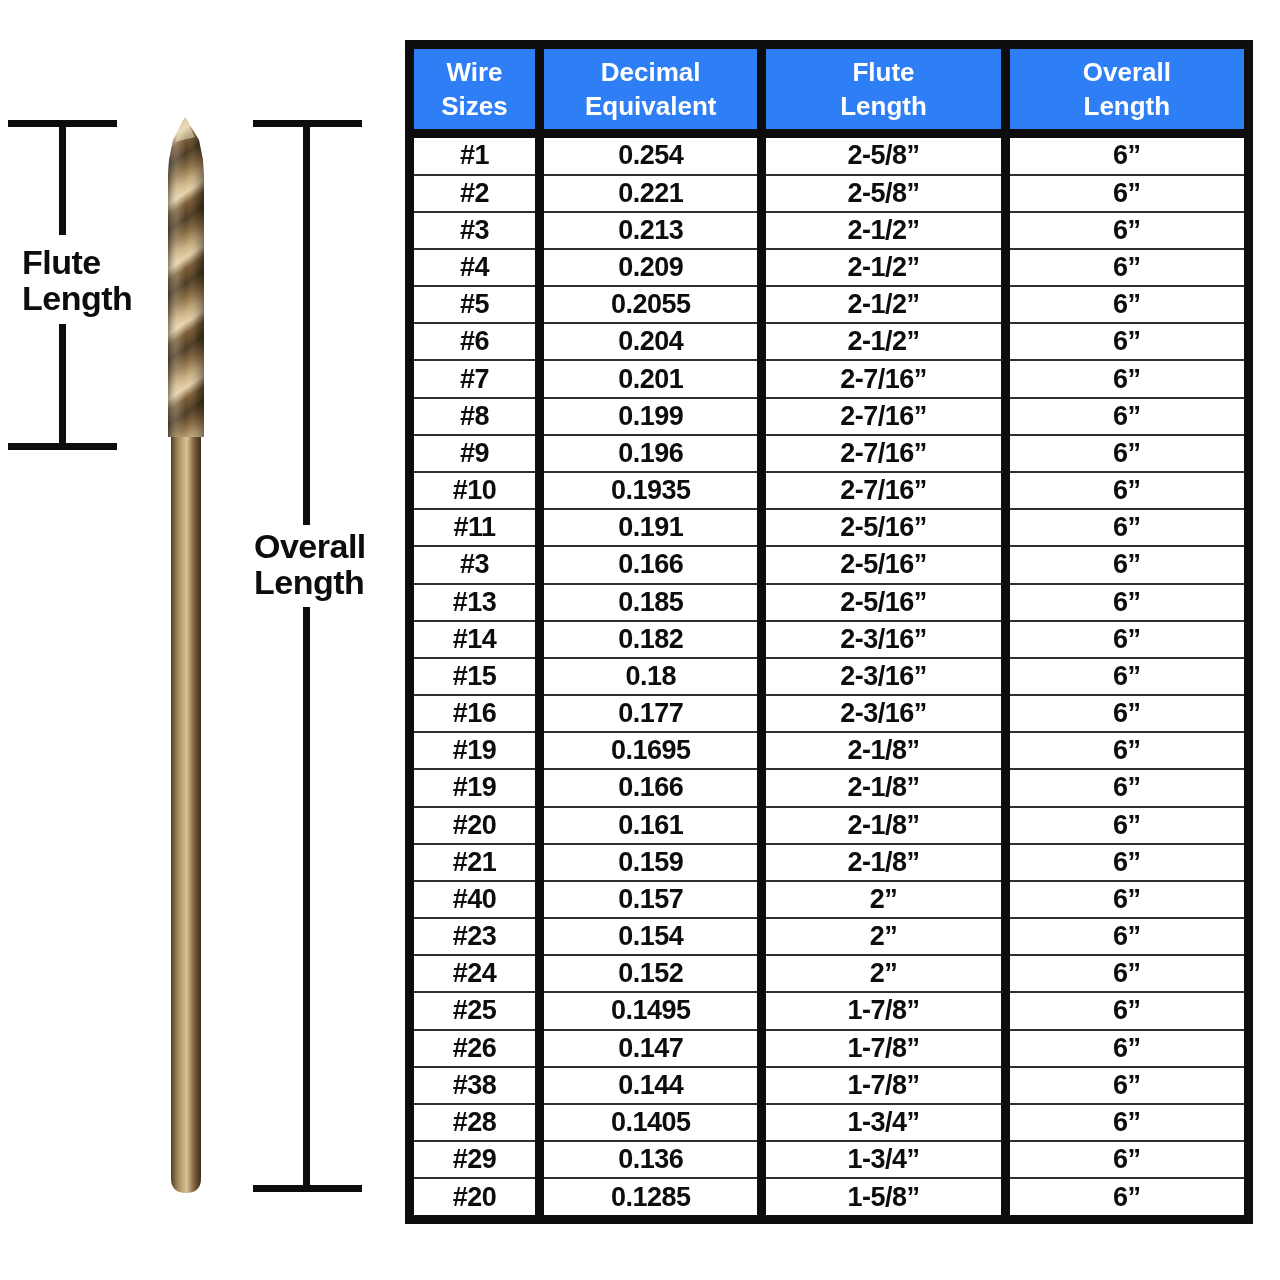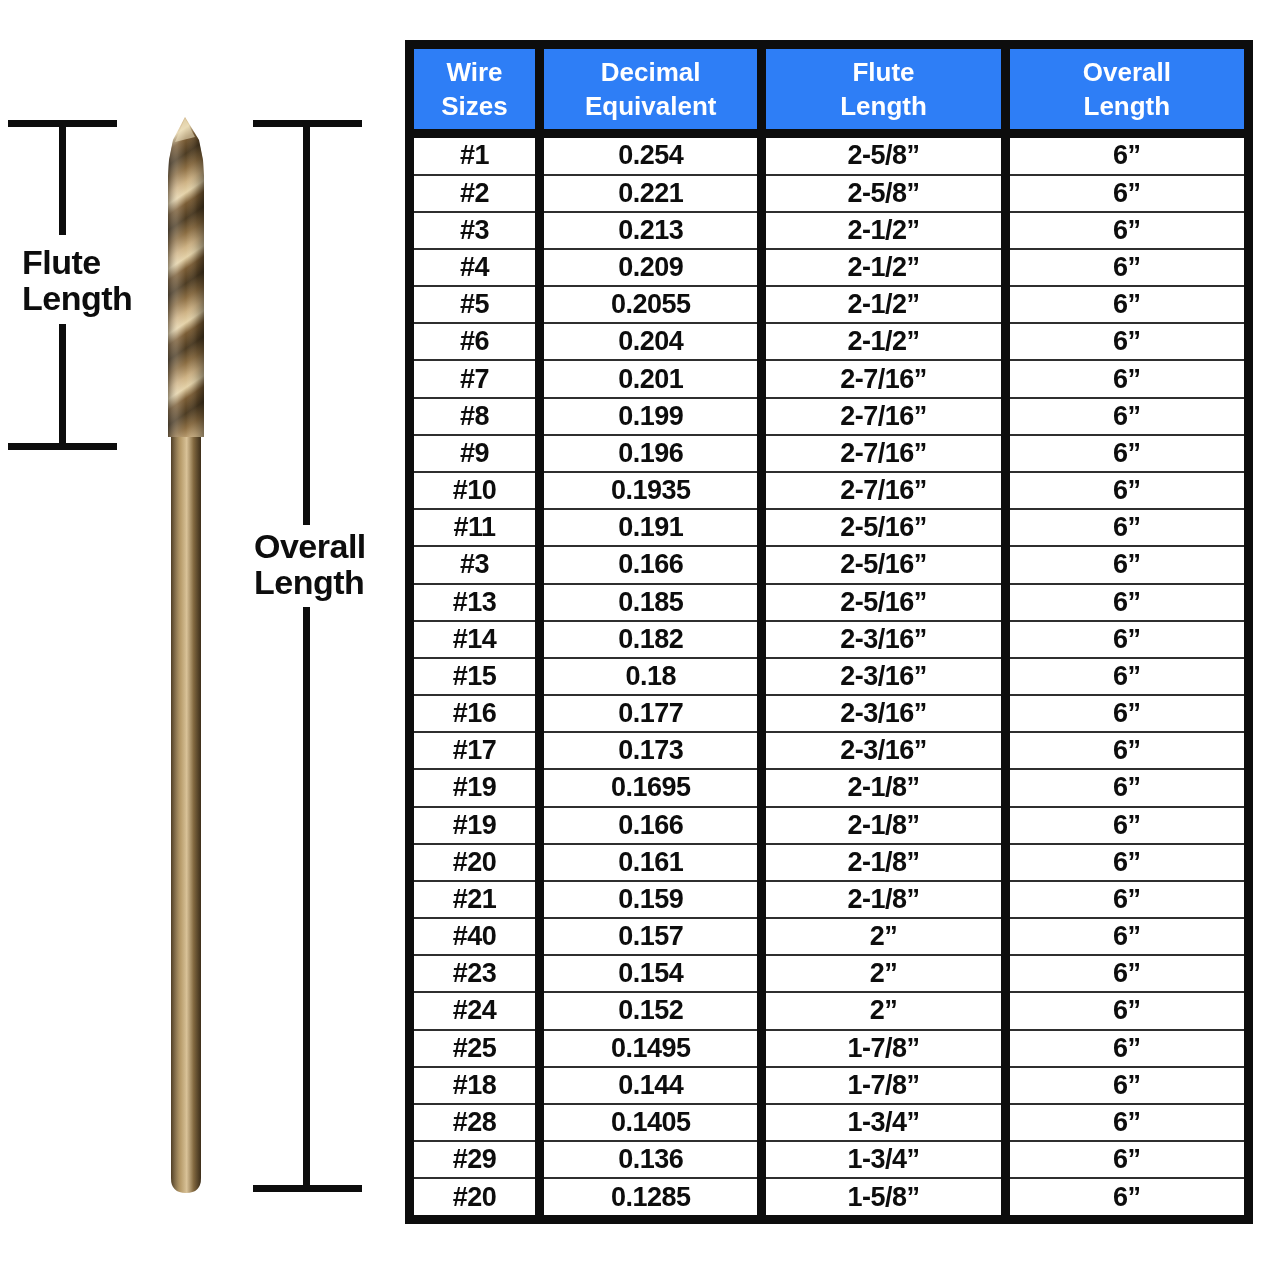--- a/index.html
+++ b/index.html
@@ -254,26 +254,20 @@
             <td>2-3/16”</td>
             <td>6”</td>
           </tr>
           <tr>
             <td>#16</td>
             <td>0.177</td>
             <td>2-3/16”</td>
             <td>6”</td>
           </tr>
           <tr>
-            <td>#17</td>
-            <td>0.173</td>
-            <td>2-3/16”</td>
-            <td>6”</td>
-          </tr>
-          <tr>
             <td>#19</td>
             <td>0.1695</td>
             <td>2-1/8”</td>
             <td>6”</td>
           </tr>
           <tr>
             <td>#19</td>
             <td>0.166</td>
             <td>2-1/8”</td>
             <td>6”</td>
@@ -308,21 +302,27 @@
             <td>2”</td>
             <td>6”</td>
           </tr>
           <tr>
             <td>#25</td>
             <td>0.1495</td>
             <td>1-7/8”</td>
             <td>6”</td>
           </tr>
           <tr>
-            <td>#18</td>
+            <td>#26</td>
+            <td>0.147</td>
+            <td>1-7/8”</td>
+            <td>6”</td>
+          </tr>
+          <tr>
+            <td>#38</td>
             <td>0.144</td>
             <td>1-7/8”</td>
             <td>6”</td>
           </tr>
           <tr>
             <td>#28</td>
             <td>0.1405</td>
             <td>1-3/4”</td>
             <td>6”</td>
           </tr>

